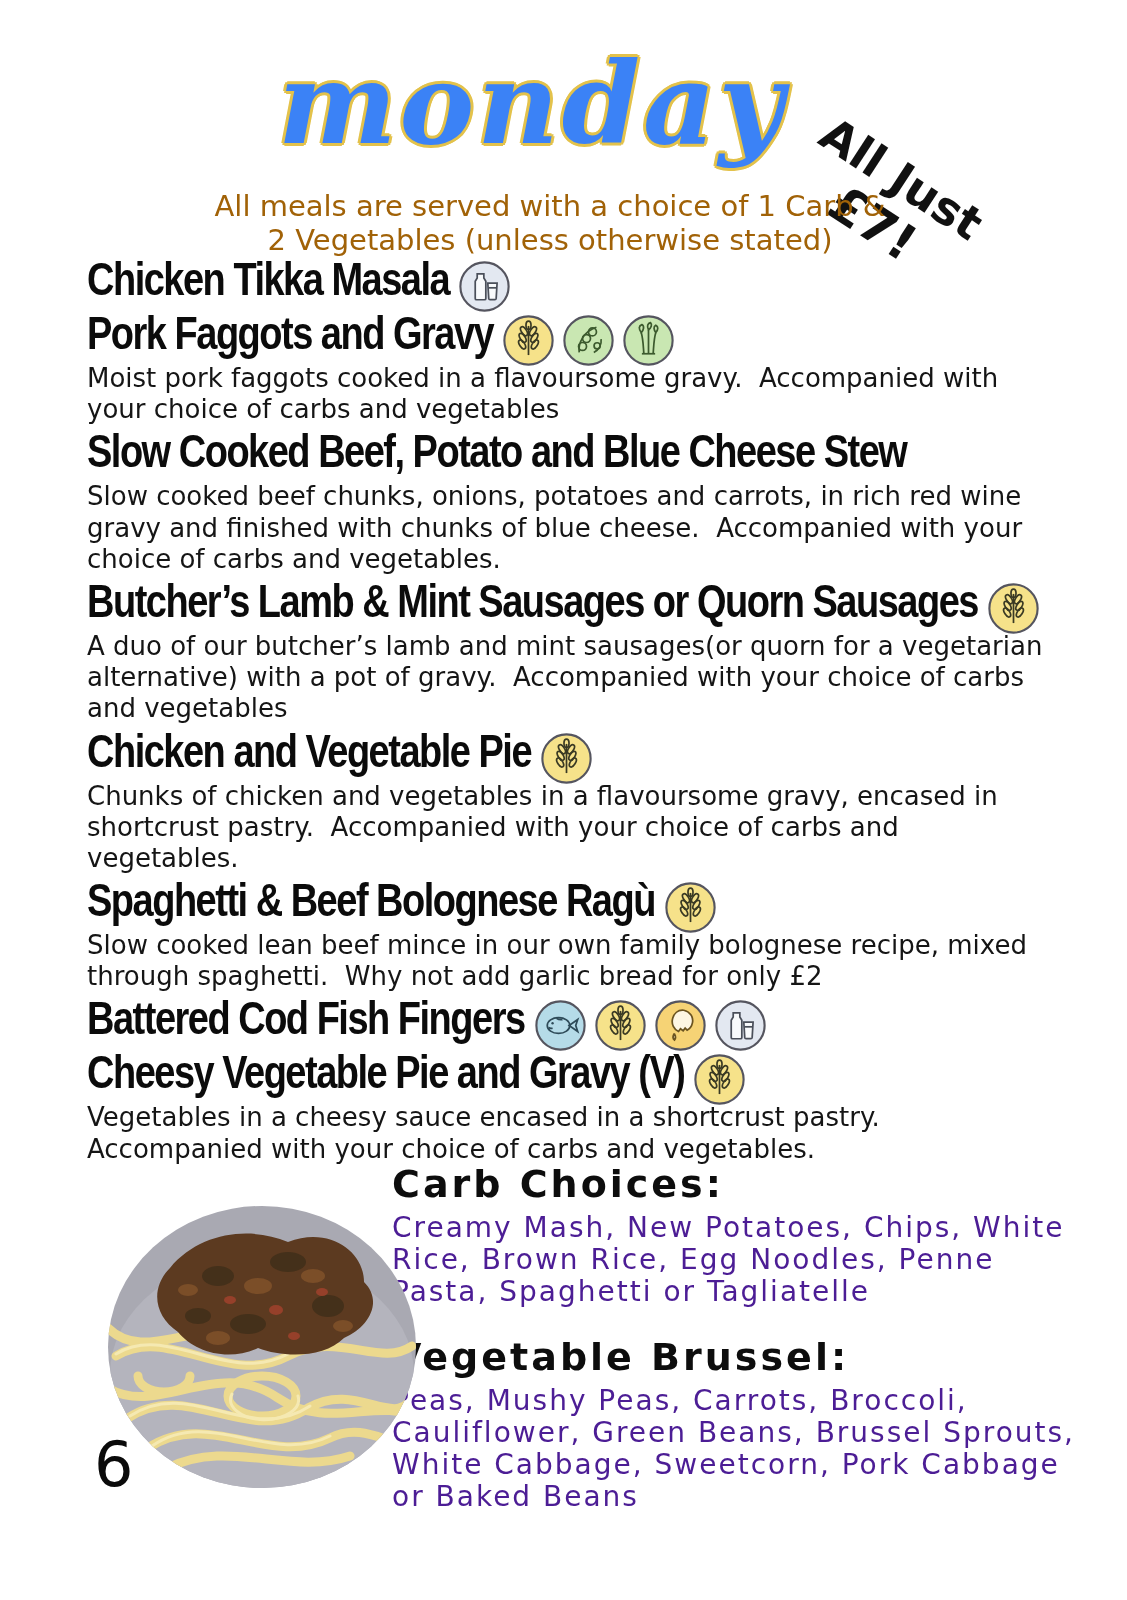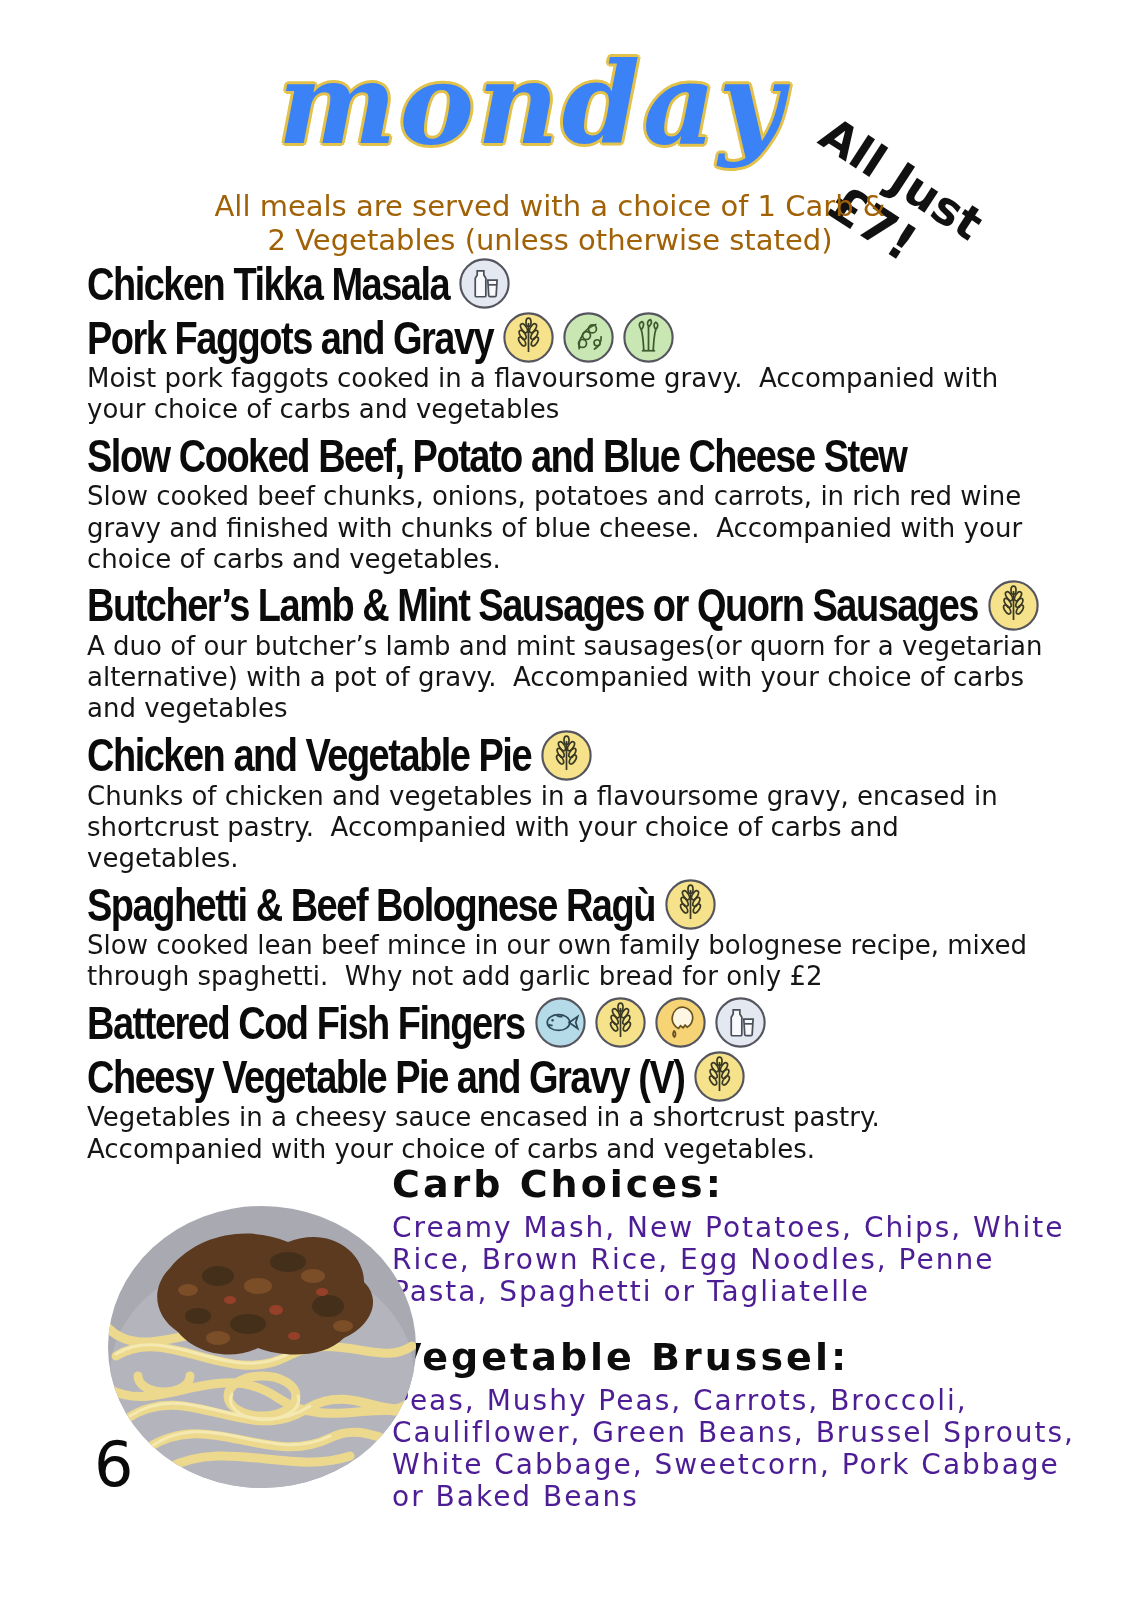--- a/index.html
+++ b/index.html
@@ -23,21 +23,21 @@
     color:#111; font-family:"DejaVu Sans", sans-serif;
   }
   .price-badge .l2{font-size:50px;}
   .subtitle{
     position:absolute; left:150px; top:190px; width:800px;
     text-align:center; font-size:29px; line-height:1.17; color:#a16207;
   }
   
   .menu{position:absolute; left:87px; top:260px; width:962px;}
   .menu-item{margin:0 0 7px 0;}
-  .item-head{display:flex; align-items:center; gap:9px; height:47px;}
+  .item-head{display:flex; align-items:flex-start; gap:9px; height:47px;}
   .item-title{
     display:inline-block; margin:0; font-weight:bold; font-size:38px;
     letter-spacing:-1.5px; line-height:1; white-space:nowrap; color:#0b0b0b;
     transform:scaleY(1.2); transform-origin:left center;
     font-family:"Liberation Sans", sans-serif;
   }
   .item-icons{display:flex; align-items:center; gap:7px;}
   .allergen{width:53px; height:53px; flex:0 0 auto;}
   .item-desc{
     margin:2px 0 0 0; font-size:26px; line-height:1.2; color:#151515;

